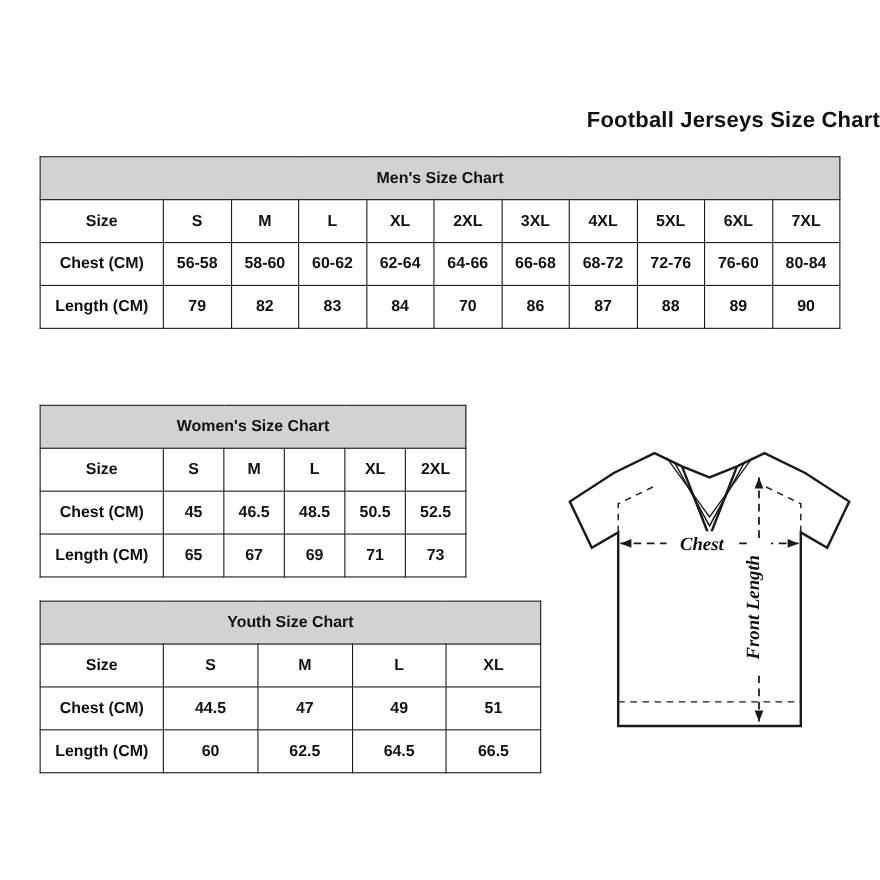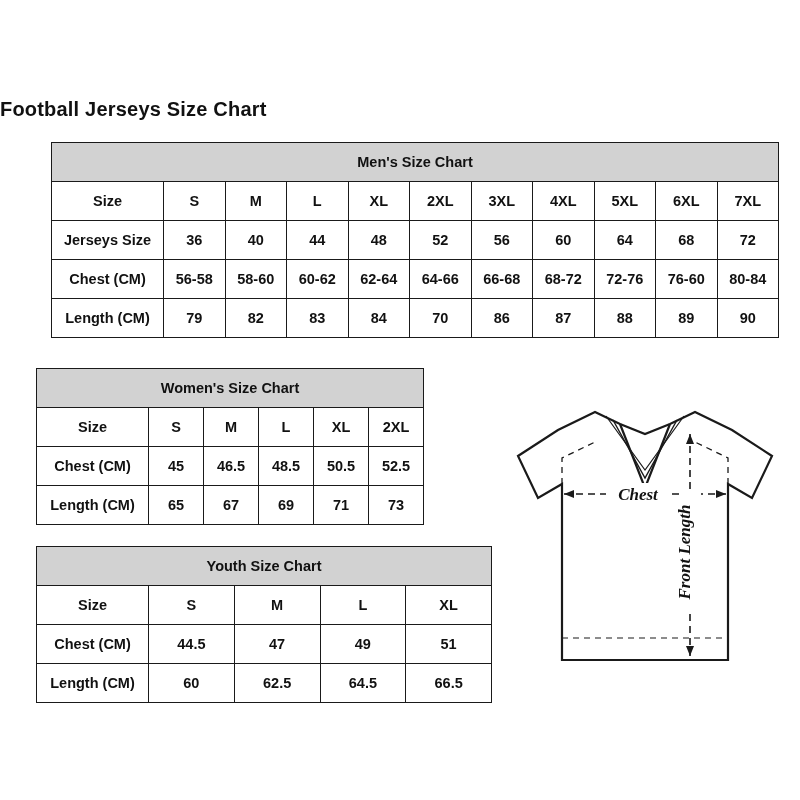--- a/index.html
+++ b/index.html
@@ -18,21 +18,21 @@
     position: relative;
     width: 800px;
     height: 800px;
     box-sizing: border-box;
   }
   .title {
     position: absolute;
     top: 98px;
     left: 0;
     width: 800px;
-    text-align: left;
+    text-align: right;
     font-size: 20px;
     font-weight: bold;
     letter-spacing: 0.2px;
     color: #111111;
   }
 
   table.size-table {
     border-collapse: collapse;
     table-layout: fixed;
     background: #ffffff;
@@ -59,21 +59,21 @@
     font-size: 14px;
   }
 
   
   #mens-wrap {
     position: absolute;
     left: 36px;
     top: 142px;
     width: 728px;
   }
-  #mens-table { width: 728px; margin-left: 15px; }
+  #mens-table { width: 728px; }
   #mens-table col.label-col { width: 112px; }
 
   
   #womens-wrap {
     position: absolute;
     left: 36px;
     top: 368px;
     width: 456px;
   }
   #womens-table { width: 388px; }
@@ -141,33 +141,20 @@
           <td>L</td>
           <td>XL</td>
           <td>2XL</td>
           <td>3XL</td>
           <td>4XL</td>
           <td>5XL</td>
           <td>6XL</td>
           <td>7XL</td>
         </tr>
         <tr>
-          <td class="row-label">Jerseys Size</td>
-          <td>36</td>
-          <td>40</td>
-          <td>44</td>
-          <td>48</td>
-          <td>52</td>
-          <td>56</td>
-          <td>60</td>
-          <td>64</td>
-          <td>68</td>
-          <td>72</td>
-        </tr>
-        <tr>
           <td class="row-label">Chest (CM)</td>
           <td>56-58</td>
           <td>58-60</td>
           <td>60-62</td>
           <td>62-64</td>
           <td>64-66</td>
           <td>66-68</td>
           <td>68-72</td>
           <td>72-76</td>
           <td>76-60</td>

